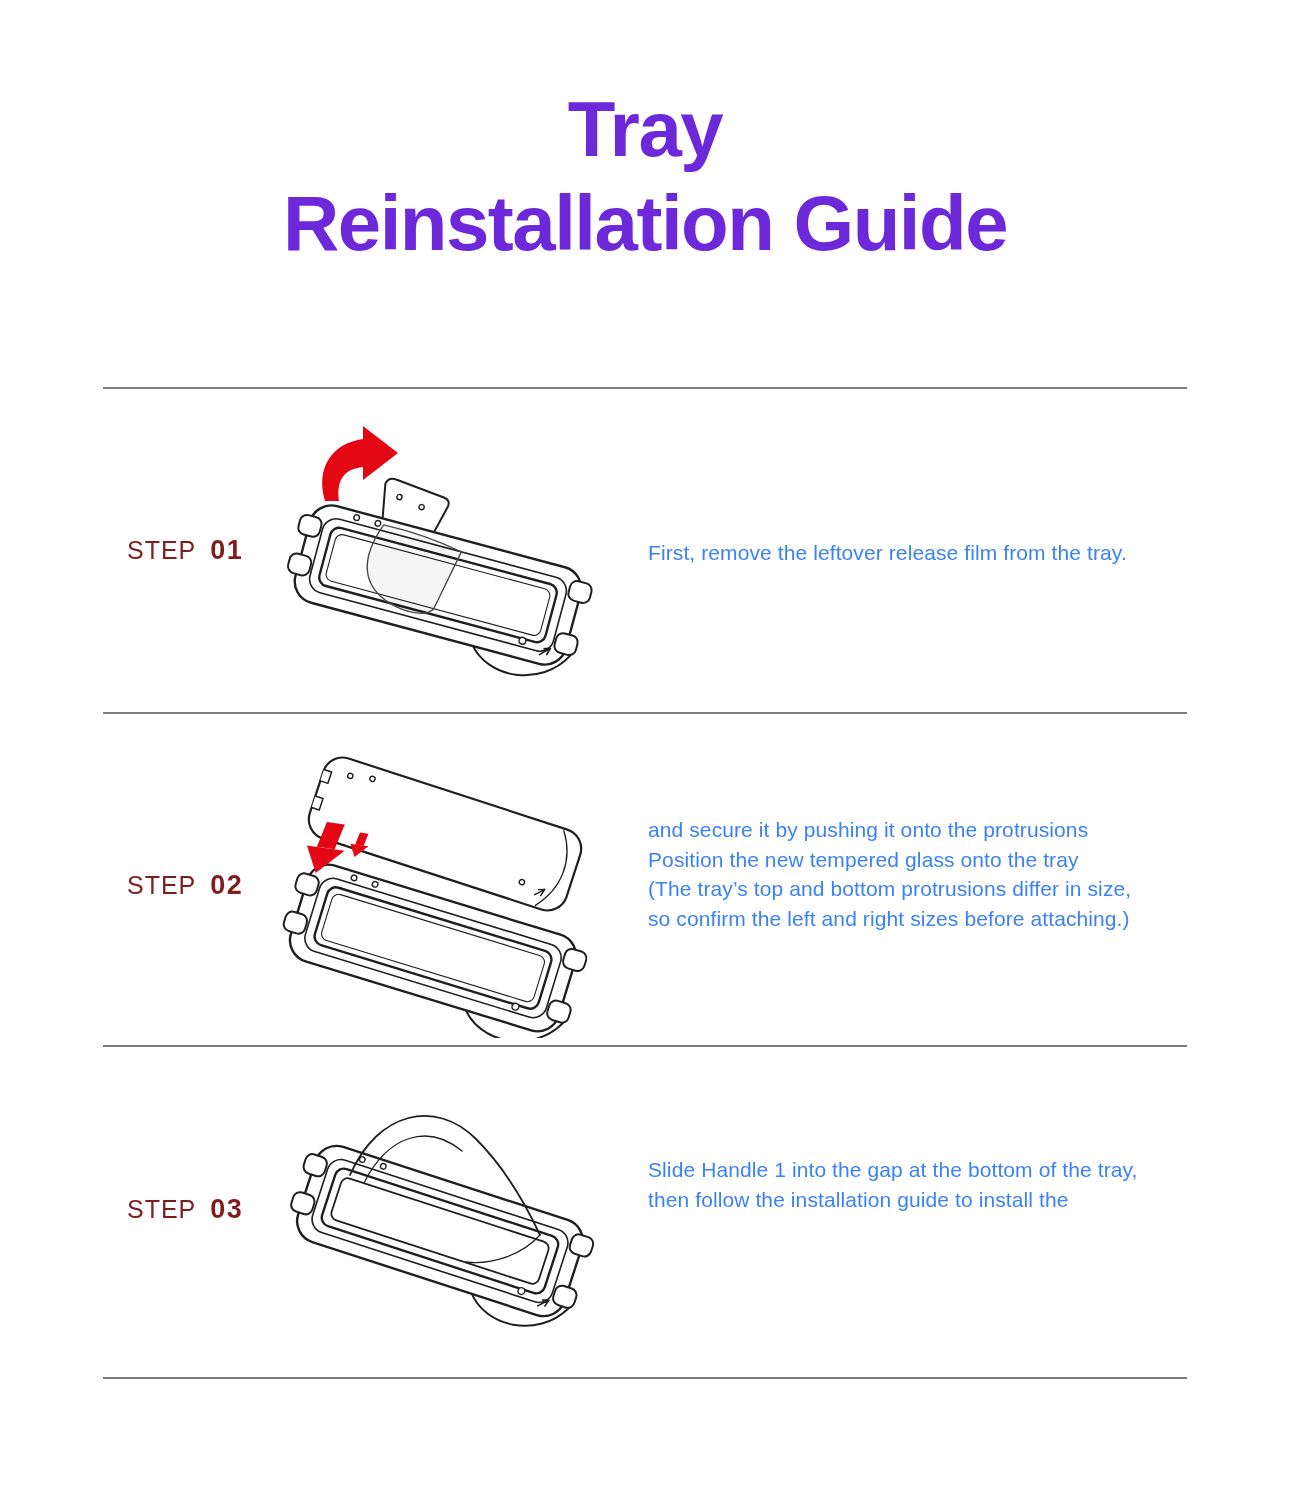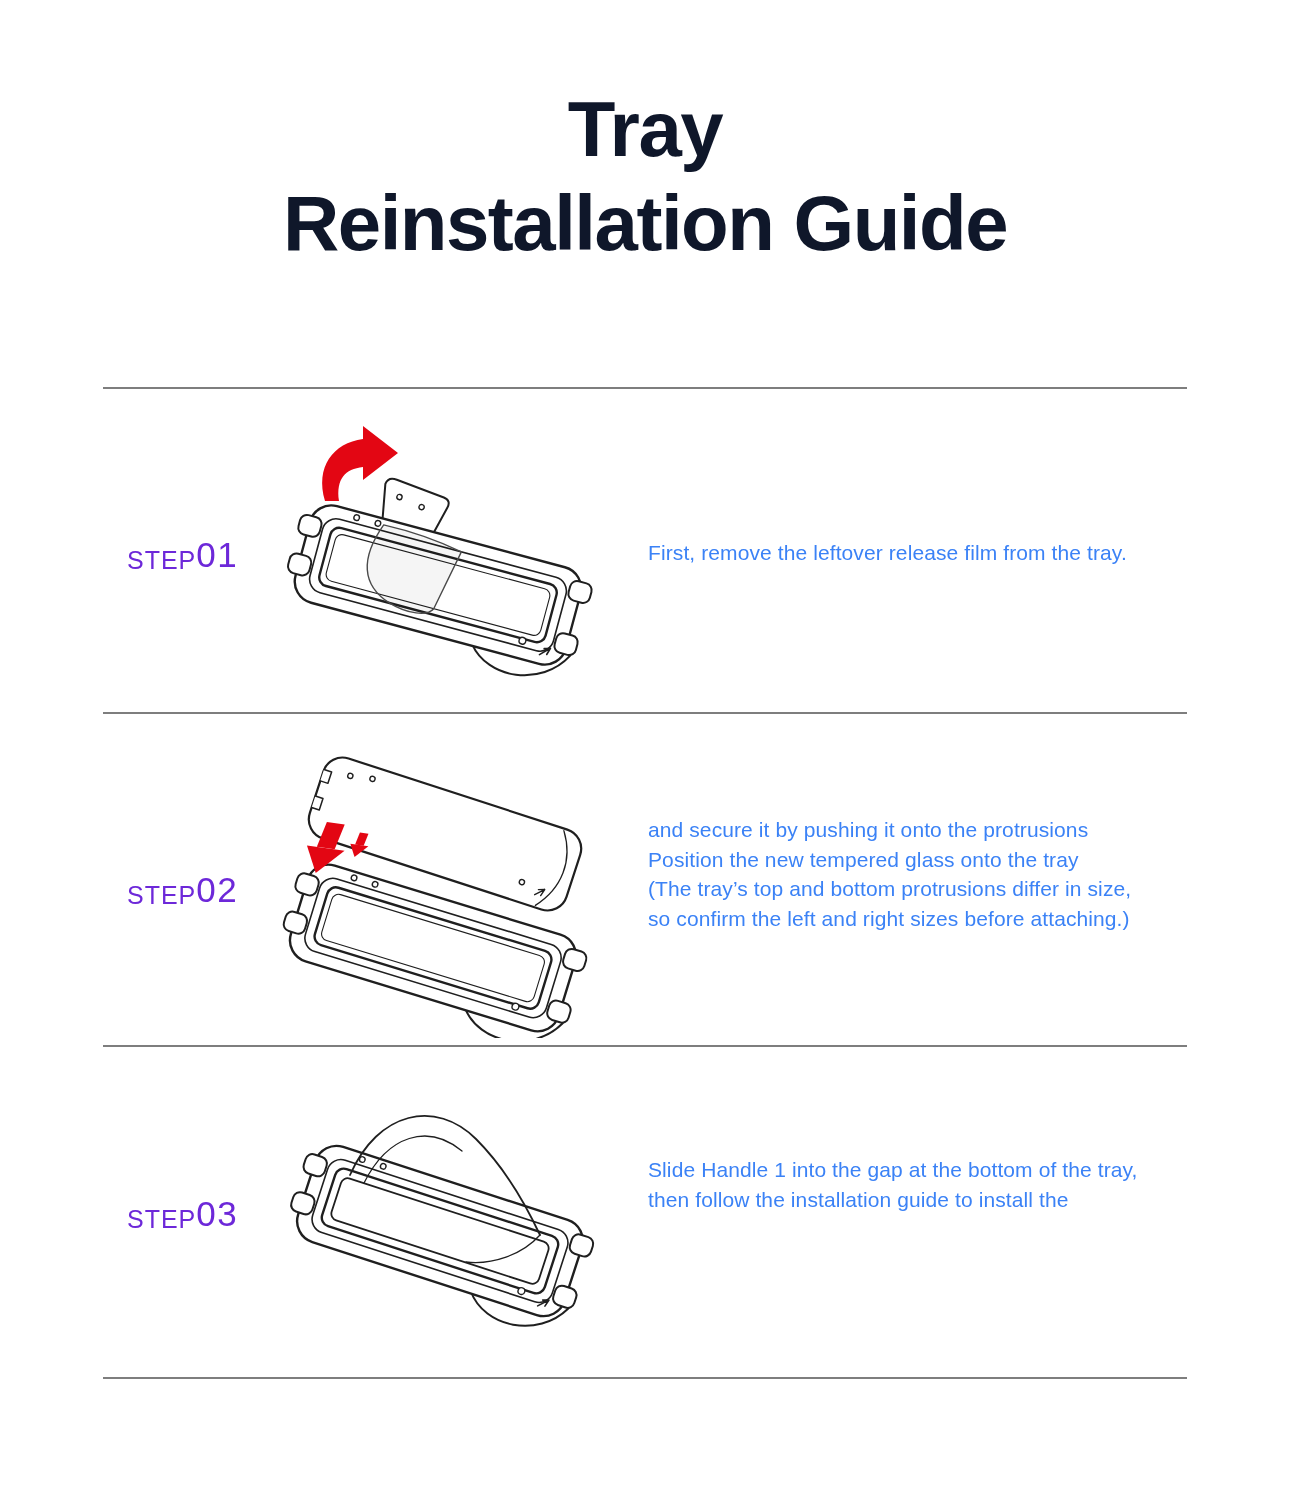--- a/index.html
+++ b/index.html
@@ -9,42 +9,42 @@
     background:#ffffff;
     font-family:"Liberation Sans", sans-serif;
     overflow:hidden;
   }
   
   .title{
     position:absolute;top:82px;left:0;width:100%;
     text-align:center;
     font-weight:800;
     font-size:78px;line-height:94px;letter-spacing:-1.5px;
-    color:#0f172a;
+    color:#6d28d9;
   }
   
   .section{
     position:absolute;left:103px;width:1084px;
     border-top:2px solid #7e7e7e;
   }
   #section-1{top:387px;height:323px;}
   #section-2{top:712px;height:331px;}
   #section-3{top:1045px;height:331px;}
   .bottom-rule{
     position:absolute;top:1377px;left:103px;width:1084px;height:0;
     border-top:2px solid #7e7e7e;
   }
   
   .step-label{
     position:absolute;left:24px;
-    display:flex;align-items:flex-end;
-    color:#6d28d9;white-space:nowrap;
+    display:flex;align-items:center;gap:14px;
+    color:#7f1d1d;white-space:nowrap;
   }
   .step-label .word{font-size:25px;font-weight:400;letter-spacing:1px;}
-  .step-label .num{font-size:35px;font-weight:400;letter-spacing:1.5px;}
+  .step-label .num{font-size:27px;font-weight:700;letter-spacing:1.5px;}
   #section-1 .step-label{top:146px;}
   #section-2 .step-label{top:156px;}
   #section-3 .step-label{top:147px;}
   
   .step-text{
     position:absolute;left:545px;
     color:#3b82f6;font-size:21px;line-height:29.5px;
     letter-spacing:0.1px;white-space:nowrap;
   }
   #section-1 .step-text{top:149px;}

